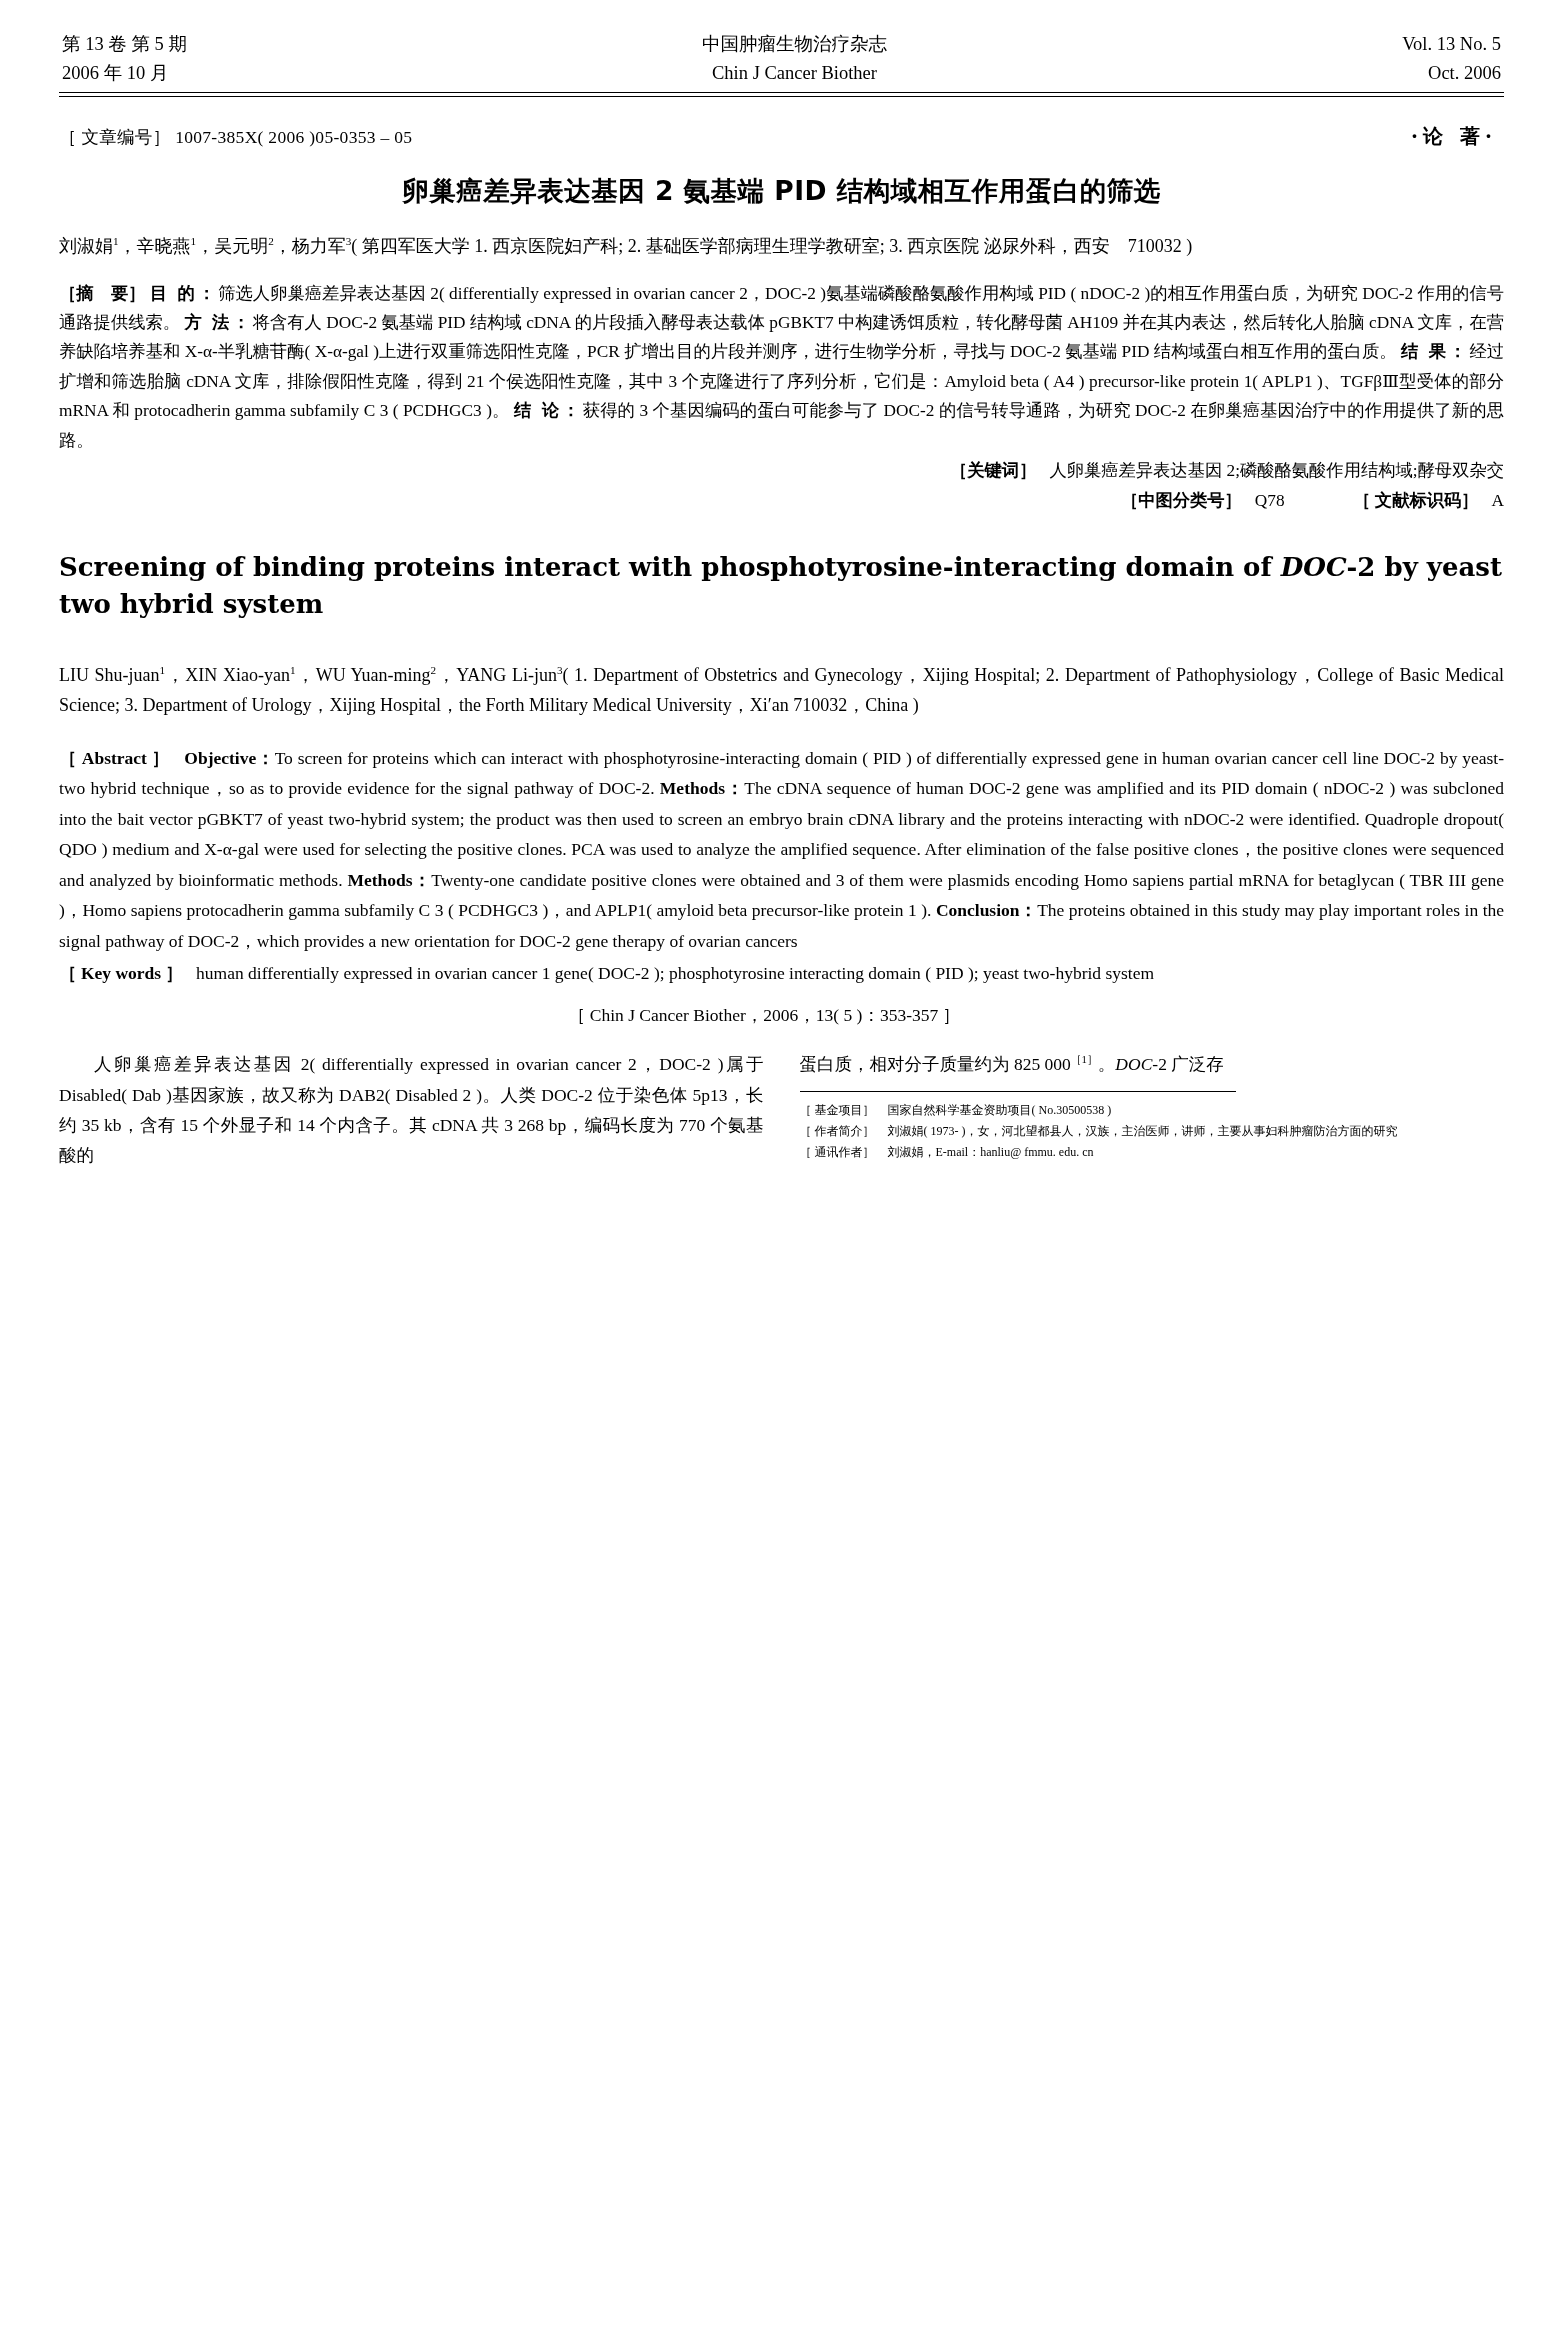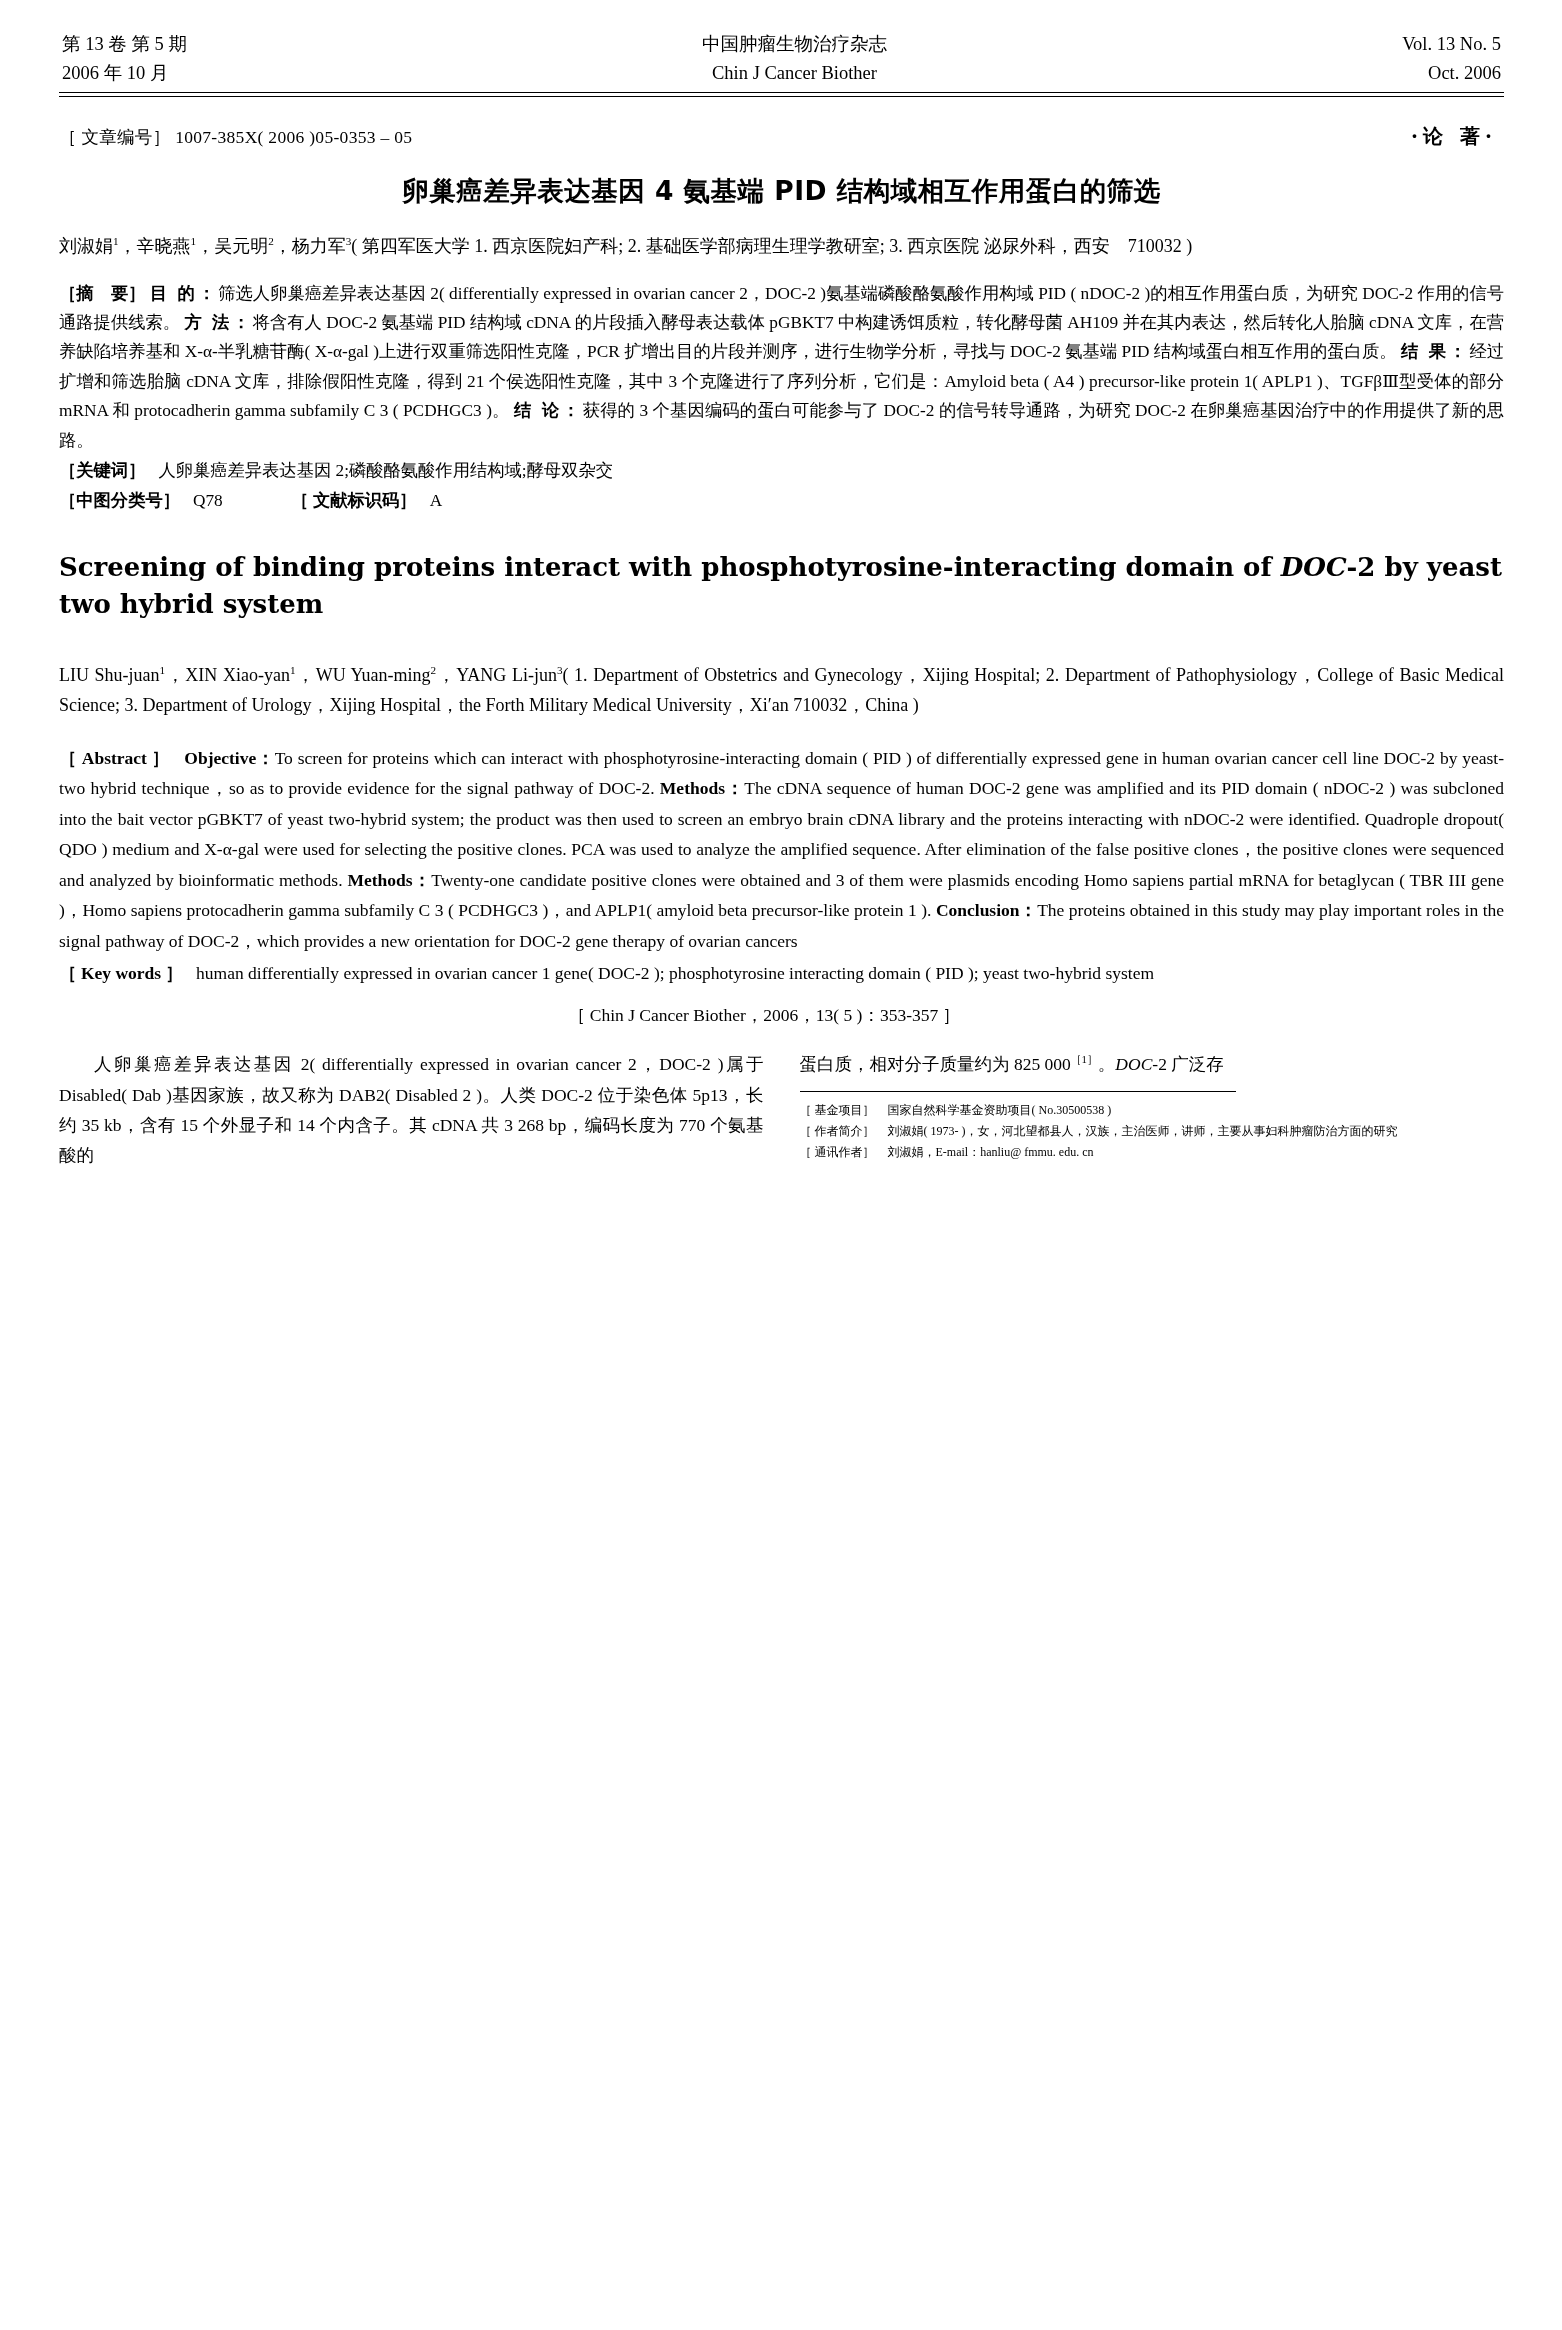--- a/index.html
+++ b/index.html
@@ -93,20 +93,21 @@
     text-align: justify;
     text-justify: inter-ideograph;
   }
   .lbl { font-weight: bold; }
   .lbl-sp { font-weight: bold; letter-spacing: 3px; }
   .ital { font-style: italic; }
   .cn-kw, .cn-clc {
     font-size: 17.3px;
     line-height: 1.70;
     margin-top: 1px;
+    text-align: right;
   }
   .clc-gap { display: inline-block; width: 60px; }
 
   
   h2.en-title {
     font-family: "DejaVu Serif", "Liberation Serif", serif;
     font-weight: bold;
     font-size: 26px;
     line-height: 1.42;
     margin: 33px 0 0 0;
@@ -197,21 +198,21 @@
     </div>
   </div>
 
   <div class="rule-double"></div>
 
   <div class="artnum-row">
     <div class="artnum">［ 文章编号］  1007-385X( 2006 )05-0353 – 05</div>
     <div class="lunzhu">·论 著·</div>
   </div>
 
-  <h1 class="cn-title">卵巢癌差异表达基因 4 氨基端 PID 结构域相互作用蛋白的筛选</h1>
+  <h1 class="cn-title">卵巢癌差异表达基因 2 氨基端 PID 结构域相互作用蛋白的筛选</h1>
 
   <div class="cn-authors">
     刘淑娟<sup>1</sup>，辛晓燕<sup>1</sup>，吴元明<sup>2</sup>，杨力军<sup>3</sup>( 第四军医大学 1.&nbsp;西京医院妇产科; 2.&nbsp;基础医学部病理生理学教研室; 3.&nbsp;西京医院 泌尿外科，西安　710032 )
   </div>
 
   <div class="cn-abstract">
     <span class="lbl">［摘　要］</span>
     <span class="lbl-sp">目 的：</span><span>筛选人卵巢癌差异表达基因 2( differentially expressed in ovarian cancer 2，DOC-2 )氨基端磷酸酪氨酸作用构域 PID ( nDOC-2 )的相互作用蛋白质，为研究 DOC-2 作用的信号通路提供线索。</span>
     <span class="lbl-sp">方 法：</span><span>将含有人 DOC-2 氨基端 PID 结构域 cDNA 的片段插入酵母表达载体 pGBKT7 中构建诱饵质粒，转化酵母菌 AH109 并在其内表达，然后转化人胎脑 cDNA 文库，在营养缺陷培养基和 X-α-半乳糖苷酶( X-α-gal )上进行双重筛选阳性克隆，PCR 扩增出目的片段并测序，进行生物学分析，寻找与 DOC-2 氨基端 PID 结构域蛋白相互作用的蛋白质。</span>
     <span class="lbl-sp">结 果：</span><span>经过扩增和筛选胎脑 cDNA 文库，排除假阳性克隆，得到 21 个侯选阳性克隆，其中 3 个克隆进行了序列分析，它们是：Amyloid beta ( A4 ) precursor-like protein 1( APLP1 )、TGFβⅢ型受体的部分 mRNA 和 protocadherin gamma subfamily C 3 ( PCDHGC3 )。</span>

